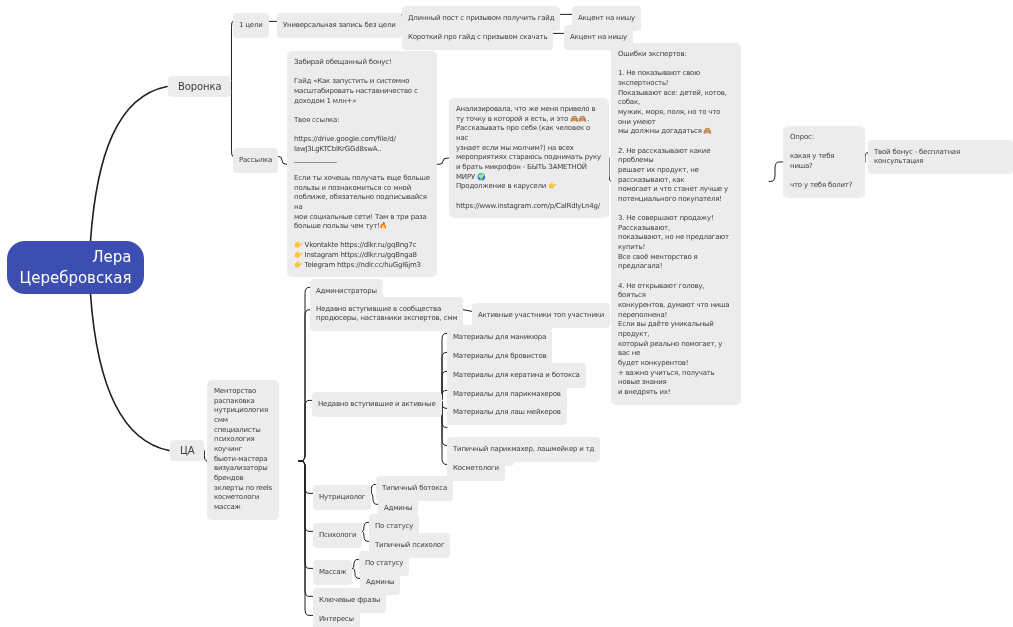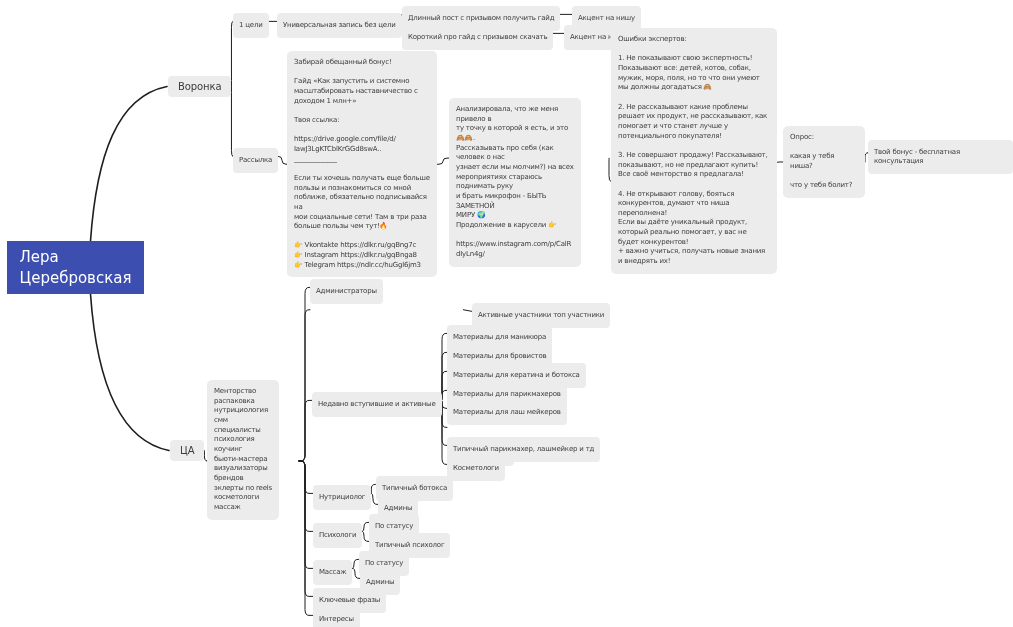--- a/index.html
+++ b/index.html
@@ -4,22 +4,22 @@
 <style>
   html,body{margin:0;padding:0;background:#ffffff;}
   #canvas{position:relative;width:1013px;height:627px;background:#ffffff;overflow:hidden;
           font-family:"DejaVu Sans",sans-serif;}
   #edges{position:absolute;left:0;top:0;width:1013px;height:627px;pointer-events:none;}
   .node{position:absolute;background:#ececec;color:#3d3d3d;border-radius:4px;box-sizing:border-box;}
   .leaf{font-size:7px;letter-spacing:-0.2px;padding:8px 6px;line-height:1.25;white-space:pre-line;}
   .branch{font-size:10px;letter-spacing:-0.1px;padding:4px 10px;line-height:1.3;}
   .textbox{font-size:7px;letter-spacing:-0.2px;padding:7px;line-height:1.38;white-space:pre-wrap;
            border-radius:5px;overflow-wrap:break-word;}
-  .root{background:#3c4eb0;color:#ffffff;font-size:15px;line-height:1.35;text-align:left;
-        display:flex;align-items:center;justify-content:center;white-space:pre-line;border-radius:0;}
+  .root{background:#3c4eb0;color:#ffffff;font-size:15px;line-height:1.35;text-align:right;
+        display:flex;align-items:center;justify-content:center;white-space:pre-line;border-radius:18px;}
 </style>
 </head>
 <body>
 
 <div id="canvas">
   <svg id="edges" width="1013" height="627" viewBox="0 0 1013 627">
       <path d="M 90.5 241 C 96.5 156, 117 96.5, 167 86.5" fill="none" stroke="#1e1e1e" stroke-width="1.6" stroke-linecap="round"></path>
       <path d="M 90.5 294 C 96.5 379, 119 440.5, 169 450.5" fill="none" stroke="#1e1e1e" stroke-width="1.6" stroke-linecap="round"></path>
       <path d="M 231.453125 86.5 L 231.453125 86.5 Q 231.453125 86.5 231.453125 80.5 L 231.453125 27.375 Q 231.453125 21.375 233 21.375 L 233 21.375" fill="none" stroke="#1e1e1e" stroke-width="1" stroke-linecap="round"></path>
       <path d="M 231.453125 86.5 L 231.453125 86.5 Q 231.453125 86.5 231.453125 92.5 L 231.453125 150.375 Q 231.453125 156.375 233 156.375 L 233 156.375" fill="none" stroke="#1e1e1e" stroke-width="1" stroke-linecap="round"></path>
@@ -85,31 +85,31 @@
 
 Если ты хочешь получать еще больше
 пользы и познакомиться со мной
 поближе, обязательно подписывайся на
 мои социальные сети! Там в три раза
 больше пользы чем тут!🔥
 
 👉 Vkontakte https://dlkr.ru/gqBng7c
 👉 Instagram https://dlkr.ru/gqBnga8
 👉 Telegram https://ndlr.cc/huGgl6jm3</div>
-  <div class="node textbox" style="left:449px;top:98px;width:132px">Анализировала, что же меня привело в
+  <div class="node textbox" style="left:449px;top:98px;width:160px">Анализировала, что же меня привело в
 ту точку в которой я есть, и это 🙈🙈.
 Рассказывать про себя (как человек о нас
 узнает если мы молчим?) на всех
 мероприятиях стараюсь поднимать руку
 и брать микрофон - БЫТЬ ЗАМЕТНОЙ
 МИРУ 🌍
 Продолжение в карусели 👉
 
 https://www.instagram.com/p/CalRdIyLn4g/</div>
-  <div class="node textbox" style="left:611px;top:28px;width:166px">Ошибки экспертов:
+  <div class="node textbox" style="left:611px;top:43px;width:130px">Ошибки экспертов:
 
 1. Не показывают свою экспертность!
 Показывают все: детей, котов, собак,
 мужик, моря, поля, но то что они умеют
 мы должны догадаться 🙈
 
 2. Не рассказывают какие проблемы
 решает их продукт, не рассказывают, как
 помогает и что станет лучше у
 потенциального покупателя!
@@ -140,20 +140,22 @@
 смм специалисты
 психология
 коучинг
 бьюти-мастера
 визуализаторы брендов
 эклерты по reels
 косметологи
 массаж</div>
 
   <div class="node leaf" style="left:310px;top:279px">Администраторы</div>
+  <div class="node leaf" style="left:310px;top:297px">Недавно вступившие в сообщества
+продюсеры, наставники экспертов, смм</div>
   <div class="node leaf" style="left:472px;top:303px">Активные участники топ участники</div>
 
   <div class="node leaf" style="left:312px;top:392px">Недавно вступившие и активные</div>
   <div class="node leaf" style="left:447px;top:325px">Материалы для маникюра</div>
   <div class="node leaf" style="left:447px;top:344px">Материалы для бровистов</div>
   <div class="node leaf" style="left:447px;top:363px">Материалы для кератина и ботокса</div>
   <div class="node leaf" style="left:447px;top:382px">Материалы для парикмахеров</div>
   <div class="node leaf" style="left:447px;top:400px">Материалы для лаш мейкеров</div>
   <div class="node leaf" style="left:447px;top:441px">Курсы для всех</div>
   <div class="node leaf" style="left:447px;top:437px">Типичный парикмахер, лашмейкер и тд</div>

